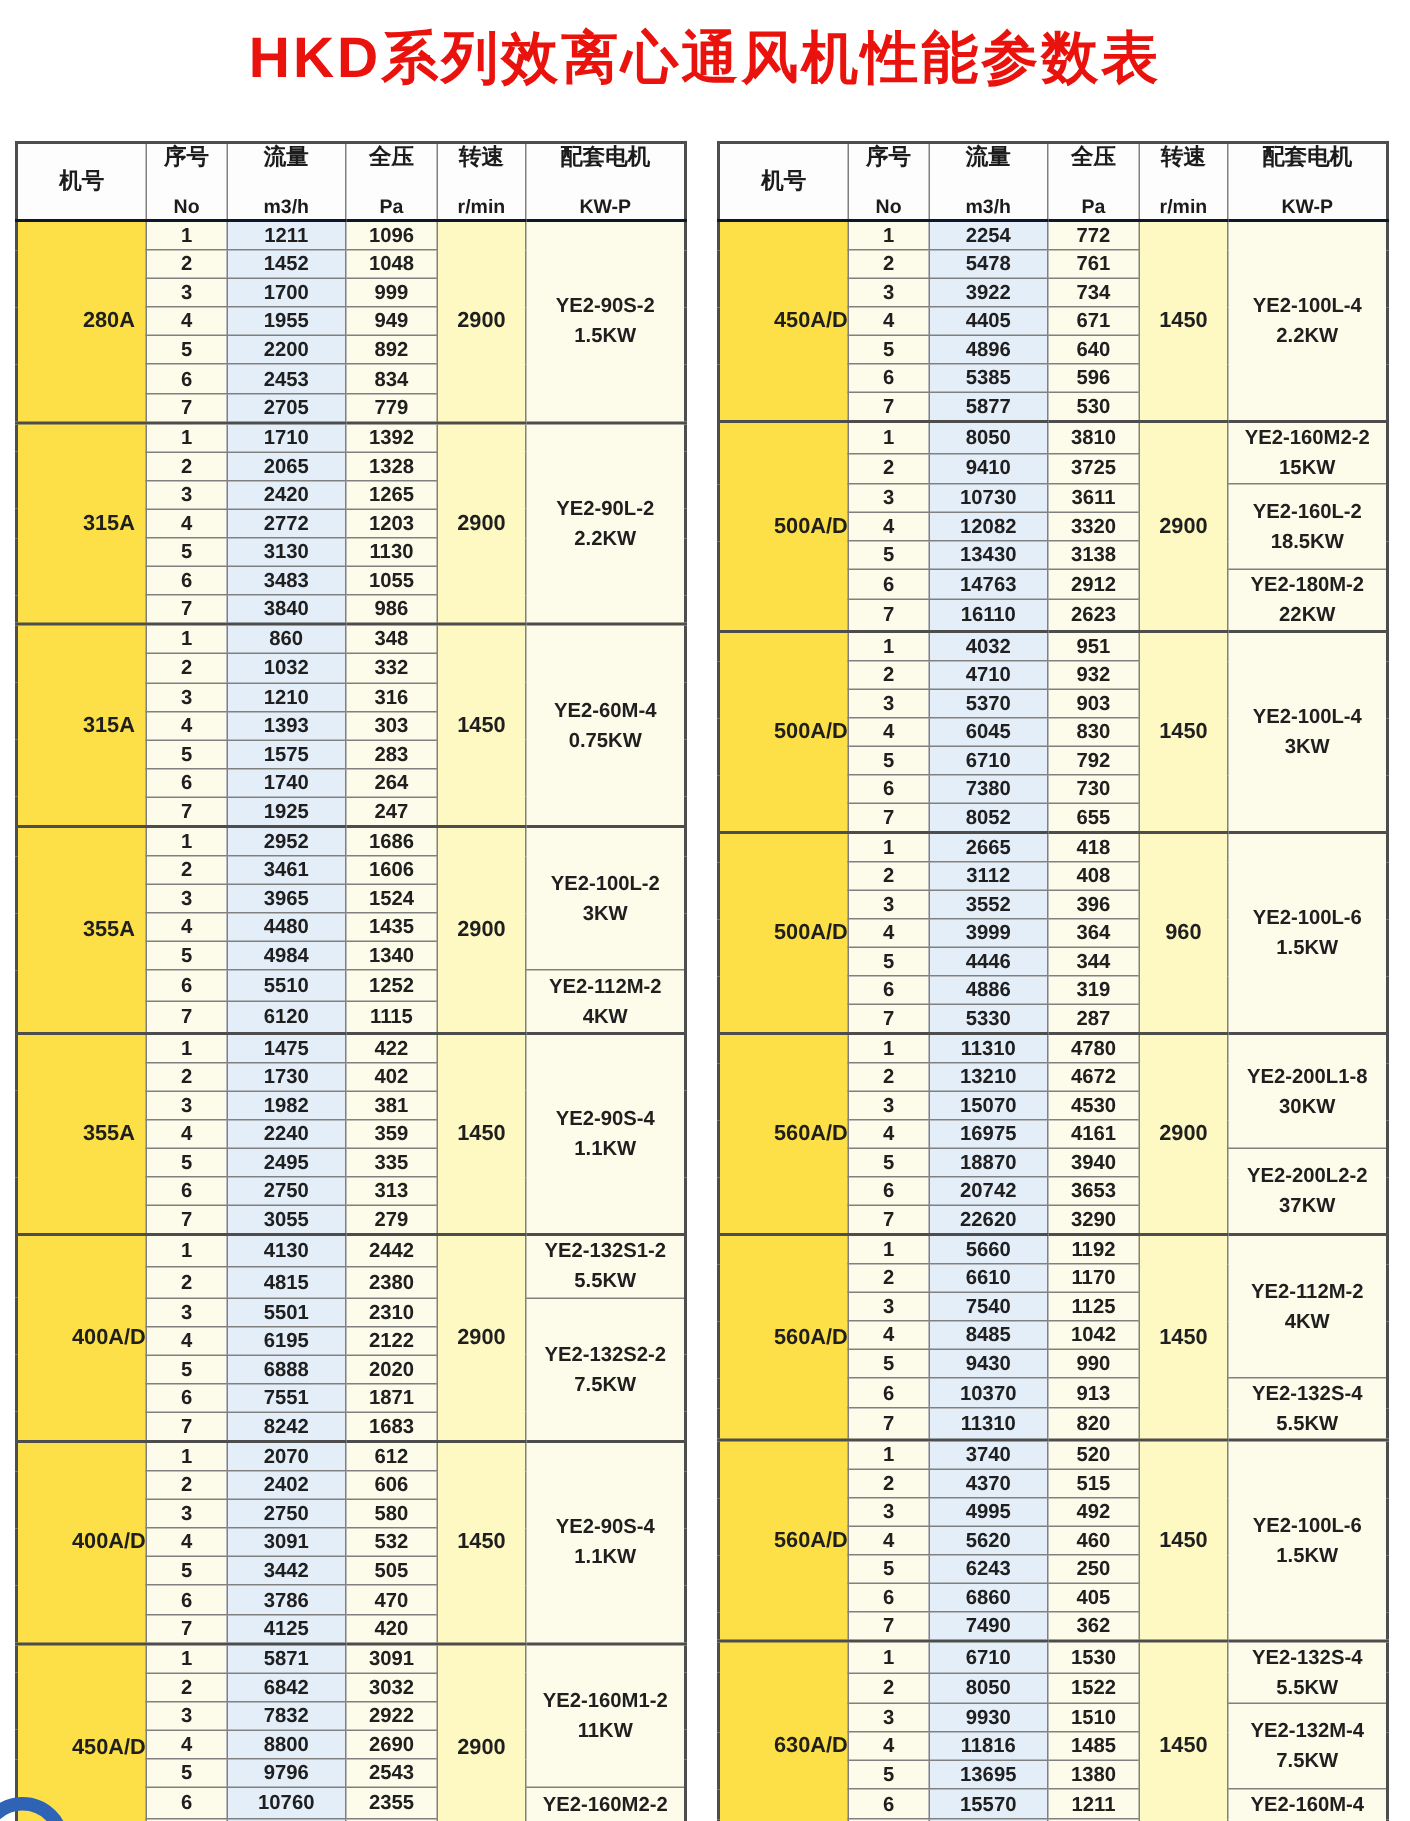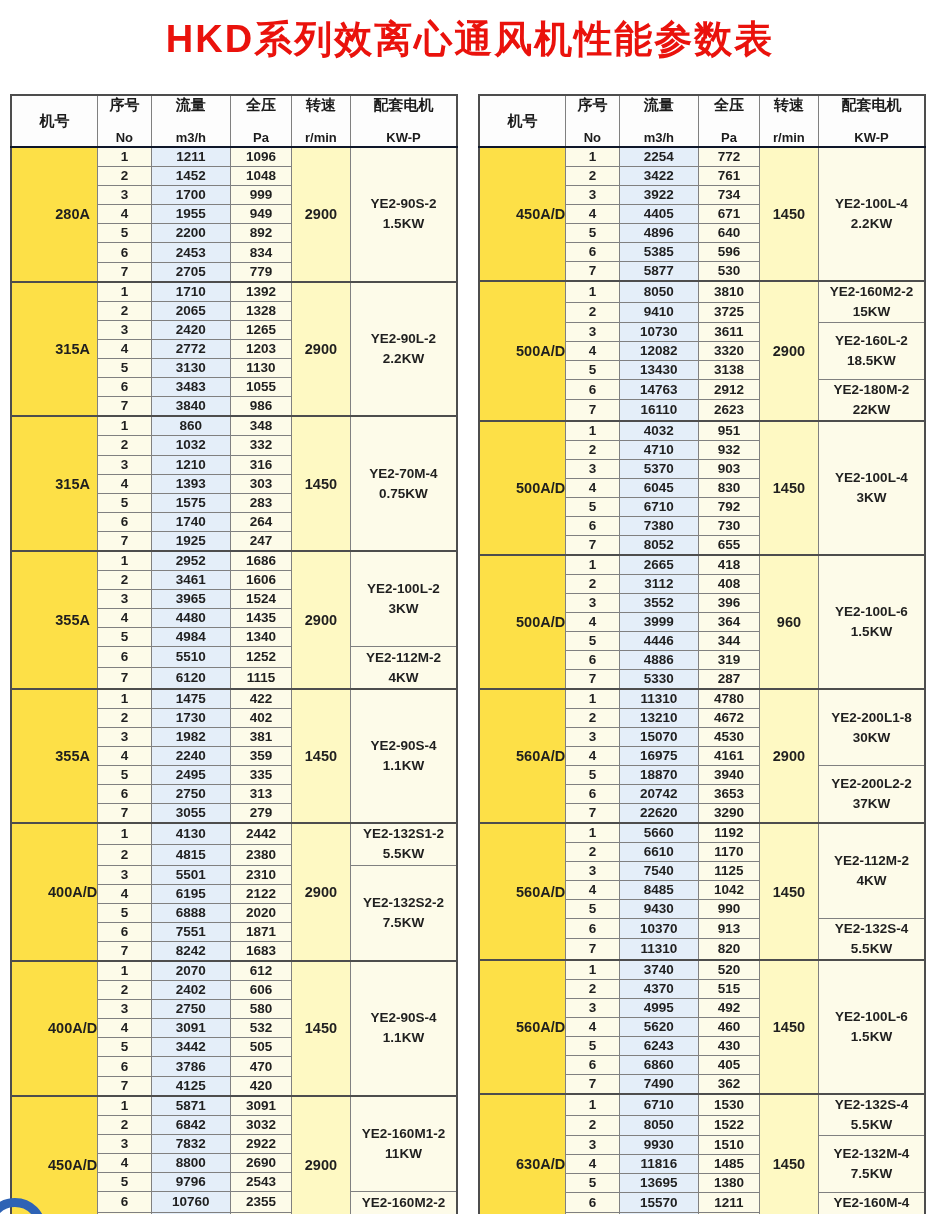--- a/index.html
+++ b/index.html
@@ -197,21 +197,21 @@
           <td class="c-flow">3840</td>
           <td class="c-press">986</td>
         </tr>
         <tr class="group-start">
           <td class="c-model" rowspan="7">315A</td>
           <td class="c-no">1</td>
           <td class="c-flow">860</td>
           <td class="c-press">348</td>
           <td class="c-speed" rowspan="7">1450</td>
           <td class="c-motor" rowspan="7">
-            <div class="m-line">YE2-70M-4</div>
+            <div class="m-line">YE2-60M-4</div>
             <div class="m-line">0.75KW</div>
           </td>
         </tr>
         <tr>
           <td class="c-no">2</td>
           <td class="c-flow">1032</td>
           <td class="c-press">332</td>
         </tr>
         <tr>
           <td class="c-no">3</td>
@@ -500,21 +500,21 @@
           <td class="c-flow">2254</td>
           <td class="c-press">772</td>
           <td class="c-speed" rowspan="7">1450</td>
           <td class="c-motor" rowspan="7">
             <div class="m-line">YE2-100L-4</div>
             <div class="m-line">2.2KW</div>
           </td>
         </tr>
         <tr>
           <td class="c-no">2</td>
-          <td class="c-flow">3422</td>
+          <td class="c-flow">5478</td>
           <td class="c-press">761</td>
         </tr>
         <tr>
           <td class="c-no">3</td>
           <td class="c-flow">3922</td>
           <td class="c-press">734</td>
         </tr>
         <tr>
           <td class="c-no">4</td>
           <td class="c-flow">4405</td>
@@ -778,21 +778,21 @@
           <td class="c-press">492</td>
         </tr>
         <tr>
           <td class="c-no">4</td>
           <td class="c-flow">5620</td>
           <td class="c-press">460</td>
         </tr>
         <tr>
           <td class="c-no">5</td>
           <td class="c-flow">6243</td>
-          <td class="c-press">430</td>
+          <td class="c-press">250</td>
         </tr>
         <tr>
           <td class="c-no">6</td>
           <td class="c-flow">6860</td>
           <td class="c-press">405</td>
         </tr>
         <tr>
           <td class="c-no">7</td>
           <td class="c-flow">7490</td>
           <td class="c-press">362</td>

